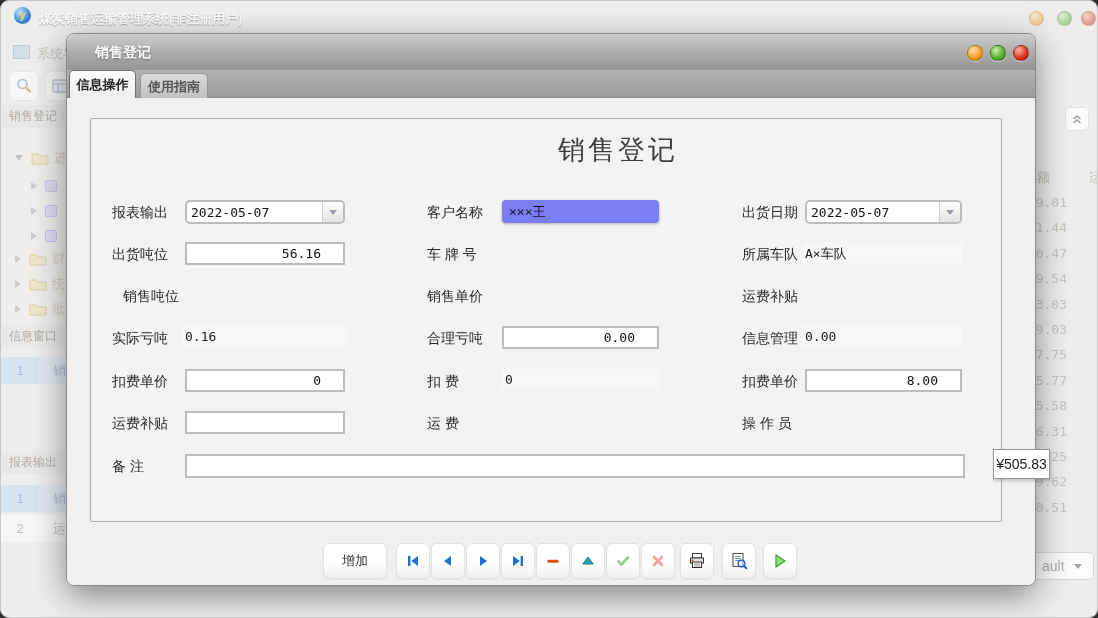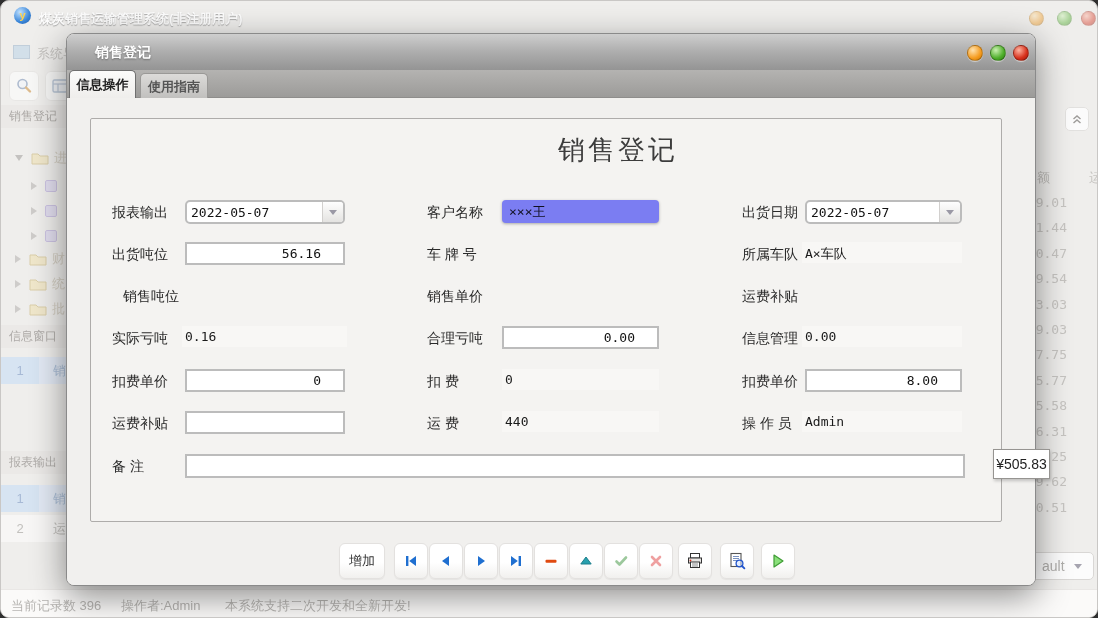--- a/index.html
+++ b/index.html
@@ -59,21 +59,21 @@
   .flat { position:absolute; height:21px; background:#f8f7f5; font-family:"DejaVu Sans Mono", monospace; font-size:13px; color:#1a1a1a; padding:3px 5px 0 3px; }
   .hl { position:absolute; height:23px; background:#7b7df2; border:none; border-radius:4px; box-shadow:0 1px 3px rgba(0,0,0,.3); font-family:"DejaVu Sans Mono", monospace; font-size:13px; color:#101020; padding:0 7px; outline:none; }
   .combo { position:absolute; width:160px; height:24px; background:#fff; border:2px solid #bcbcbc; border-radius:5px; }
   .combo input { position:absolute; left:4px; top:1px; width:126px; height:18px; border:none; outline:none; font-family:"DejaVu Sans Mono", monospace; font-size:13px; color:#111; background:transparent; }
   .combo .cbtn { position:absolute; right:0; top:0; width:21px; height:20px; border-left:1px solid #d2d0ce; background:linear-gradient(#fefefe,#e4e3e1); border-radius:0 3px 3px 0; display:flex; align-items:center; justify-content:center; }
 
   .tooltip { position:absolute; left:992px; top:448px; width:57px; height:30px; background:#fff; border:1px solid #969491; box-shadow:1px 2px 3px rgba(0,0,0,.2); z-index:60; font-size:14px; color:#222; display:flex; align-items:center; justify-content:center; }
 
   .tb { position:absolute; left:255px; top:509px; display:flex; align-items:center; }
   .tbtn { width:34px; height:36px; border:1px solid #e3e1df; border-radius:6px; background:linear-gradient(#ffffff 54%, #f1f0ee); box-shadow:0 1px 1px rgba(0,0,0,.05); display:flex; align-items:center; justify-content:center; margin-left:1px; cursor:default; font-family:"Liberation Sans", sans-serif; }
-  .tbtn.wide { width:46px; margin-left:17px; font-size:13px; color:#333; }
+  .tbtn.wide { width:64px; margin-left:1px; font-size:13px; color:#333; }
   .g9 { margin-left:9px; } .g5 { margin-left:5px; } .g8 { margin-left:8px; } .g7 { margin-left:7px; }
 </style>
 </head>
 <body>
 
 <div class="win">
 
   <div class="logo">y</div>
   <div class="main-title">煤炭销售运输管理系统(非注册用户)</div>
   <div class="light l-or faded" style="left:1028px"></div>
@@ -198,25 +198,20 @@
   <div class="bgnum" style="left:1026px;top:473px">49.62</div>
   <div class="bgnum" style="left:1026px;top:499px">70.51</div>
 
   <div class="skin-dd">
     <span class="txt">ault</span>
     <span class="btn">
         <span class="tri-dn"></span>
       </span>
   </div>
 
-  <div class="statusbar">
-    <span style="left:10px">当前记录数 396</span>
-    <span style="left:120px">操作者:Admin</span>
-    <span style="left:224px">本系统支持二次开发和全新开发!</span>
-  </div>
 
   <div class="dlg">
     <div class="dlg-titlebar">
       <div class="dlg-title">销售登记</div>
       <div class="dlg-light l-or" style="left:900px"></div>
       <div class="dlg-light l-gr" style="left:923px"></div>
       <div class="dlg-light l-rd" style="left:946px"></div>
     </div>
 
     <div class="tabbar">
@@ -269,23 +264,21 @@
     <div class="flabel" style="left:45px;top:339px">扣费单价</div>
     <input class="inp num" style="left: 118px; top: 335px; width: 160px;" value="0">
     <div class="flabel" style="left:360px;top:339px">扣 费</div>
     <div class="flat" style="left:435px;top:335px;width:157px">0</div>
     <div class="flabel" style="left:675px;top:339px">扣费单价</div>
     <input class="inp num" style="left: 738px; top: 335px; width: 157px;" value="8.00">
 
     <div class="flabel" style="left:45px;top:381px">运费补贴</div>
     <input class="inp" style="left: 118px; top: 377px; width: 160px;" value="">
     <div class="flabel" style="left:360px;top:381px">运 费</div>
-    <div class="flat" style="left:435px;top:377px;width:157px">440</div>
     <div class="flabel" style="left:675px;top:381px">操 作 员</div>
-    <div class="flat" style="left:735px;top:377px;width:160px">Admin</div>
 
     <div class="flabel" style="left:45px;top:424px">备 注</div>
     <input class="inp" style="left: 118px; top: 420px; width: 780px; height: 24px;" value="">
 
     <div class="tb">
       <button class="tbtn wide">
           <span>增加</span>
         </button>
       <button class="tbtn g9">
         <svg width="16" height="16" viewBox="0 0 16 16">

